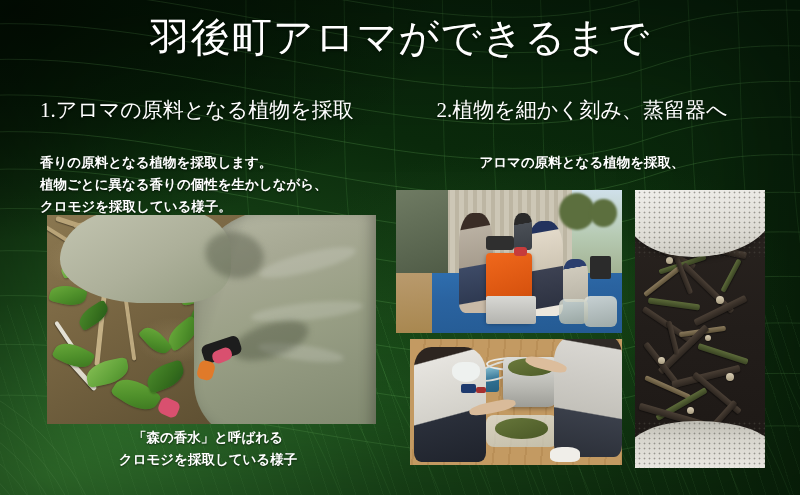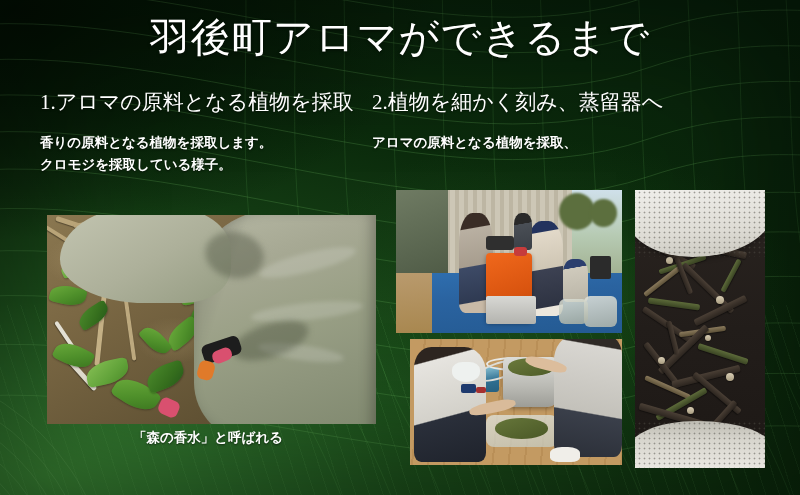--- a/index.html
+++ b/index.html
@@ -52,30 +52,31 @@
     text-align:center;
     font-family:"Liberation Serif","DejaVu Serif",serif;
     font-size:40px;line-height:52px;color:#ffffff;
     letter-spacing:1px;
     text-shadow:0 1px 3px rgba(0,0,0,.55);
     white-space:nowrap;
   }
 
   .col{position:absolute;top:88px;}
   .col-left{left:40px;width:350px;}
-  .col-right{left:372px;width:372px;}
+  .col-right{left:396px;width:372px;text-align:center;}
 
   .step-title{
     font-family:"Liberation Serif","DejaVu Serif",serif;
     font-size:21px;line-height:28px;color:#ffffff;
     white-space:nowrap;
     text-shadow:0 1px 2px rgba(0,0,0,.5);
+    margin-top:8px;
   }
   .step-body{
-    margin-top:16px;
+    margin-top:28px;
     font-size:13.5px;line-height:22px;color:#ffffff;
     font-weight:600;
     text-shadow:0 1px 2px rgba(0,0,0,.55);
   }
   .step-body div{white-space:nowrap;}
 
   
   .photo{position:absolute;overflow:hidden;background:#244018;}
 
   
@@ -238,20 +239,21 @@
   <div class="vig"></div>
 
   <div class="content">
 
     <div class="page-title">羽後町アロマができるまで</div>
 
     <div class="col col-left">
       <div class="step-title">1.アロマの原料となる植物を採取</div>
       <div class="step-body">
         <div>香りの原料となる植物を採取します。</div>
+        <div>植物ごとに異なる香りの個性を生かしながら、</div>
         <div>クロモジを採取している様子。</div>
       </div>
     </div>
 
     <div class="col col-right">
       <div class="step-title">2.植物を細かく刻み、蒸留器へ</div>
       <div class="step-body">
         <div>アロマの原料となる植物を採取、</div>
       </div>
     </div>
@@ -289,20 +291,21 @@
       <div class="jacket-shadow" style="right:20%;top:52%;width:24%;height:16%;transform:rotate(-18deg);"></div>
       <div class="jacket-shadow" style="right:34%;top:8%;width:18%;height:22%;transform:rotate(12deg);"></div>
       <div class="glove" style="left:47%;top:60%;width:12%;height:9%;transform:rotate(-18deg);"></div>
       <div class="glove pink" style="left:50%;top:64%;width:6%;height:6%;transform:rotate(-22deg);"></div>
       <div class="glove orange" style="left:46%;top:70%;width:5%;height:9%;transform:rotate(16deg);"></div>
       <div class="glove pink" style="left:34%;top:88%;width:6%;height:8%;transform:rotate(24deg);"></div>
     </div>
 
     <div class="photo-caption">
       <div>「森の香水」と呼ばれる</div>
+      <div>クロモジを採取している様子</div>
     </div>
 
     <div class="photo" id="photo-chipper">
       <div class="garage-wall"></div>
       <div class="garage-dark"></div>
       <div class="outside"></div>
       <div class="tree" style="right:12%;top:2%;width:16%;height:26%;"></div>
       <div class="tree" style="right:2%;top:6%;width:12%;height:20%;"></div>
       <div class="tarp"></div>
       <div class="tarp-floor"></div>

